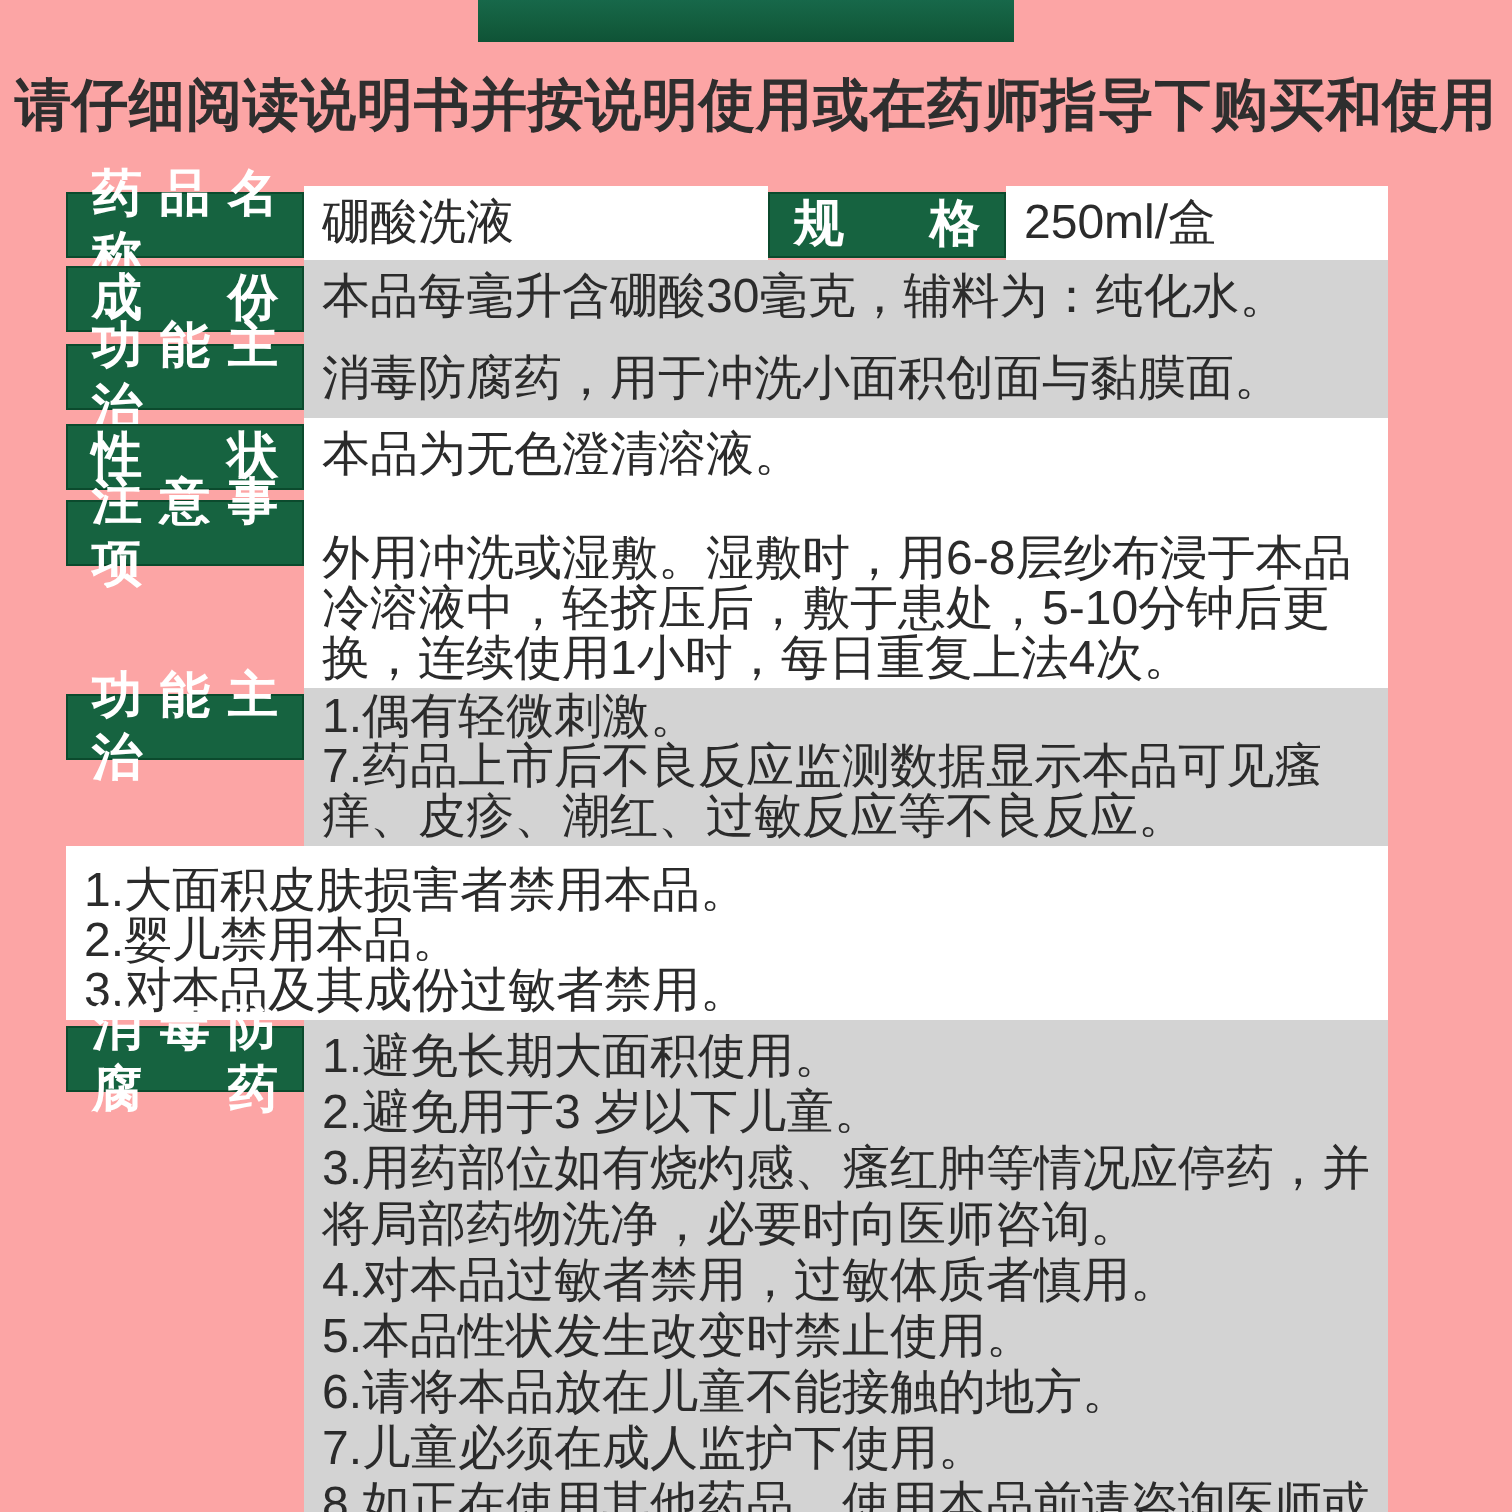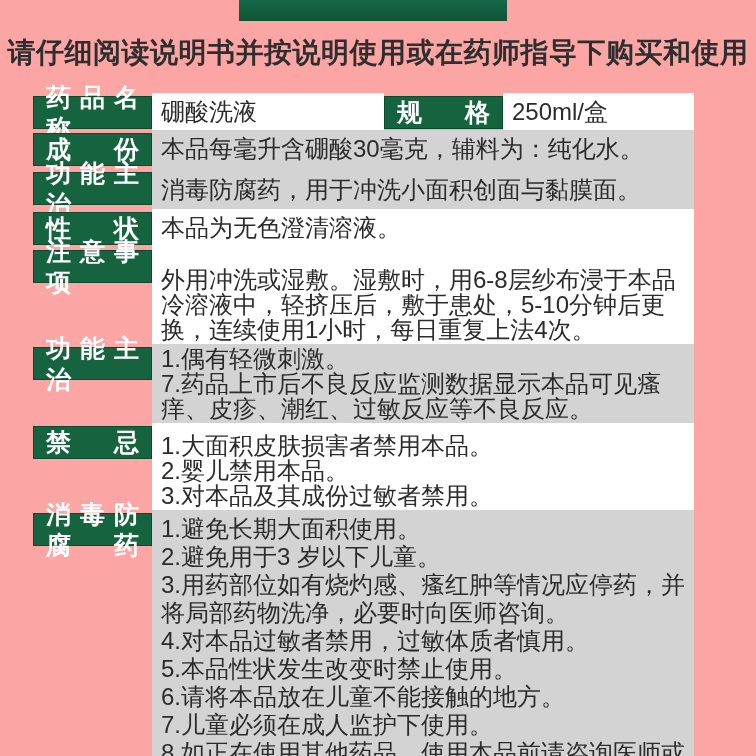--- a/index.html
+++ b/index.html
@@ -127,25 +127,20 @@
       <div class="label-col">
         <div class="green-box">
           <span class="label-text">功能主治</span>
         </div>
       </div>
       <div class="cell-value bg-gray flex1">1.偶有轻微刺激。
 7.药品上市后不良反应监测数据显示本品可见瘙痒、皮疹、潮红、过敏反应等不良反应。</div>
     </div>
 
     <div class="row r7">
-      <div class="label-col">
-        <div class="green-box">
-          <span class="label-text">禁忌</span>
-        </div>
-      </div>
       <div class="cell-value bg-white flex1">1.大面积皮肤损害者禁用本品。
 2.婴儿禁用本品。
 3.对本品及其成份过敏者禁用。</div>
     </div>
 
     <div class="row r8">
       <div class="label-col">
         <div class="green-box">
           <span class="label-text">消毒防腐药</span>
         </div>

